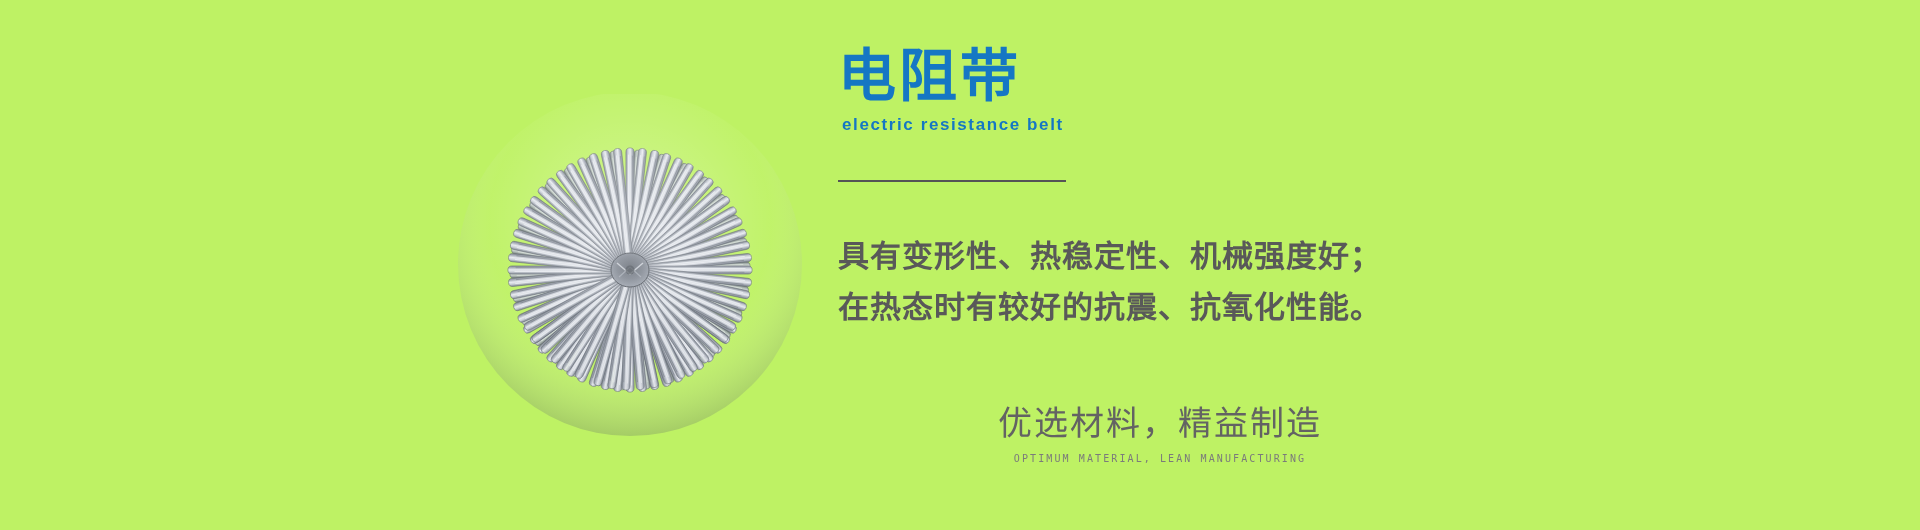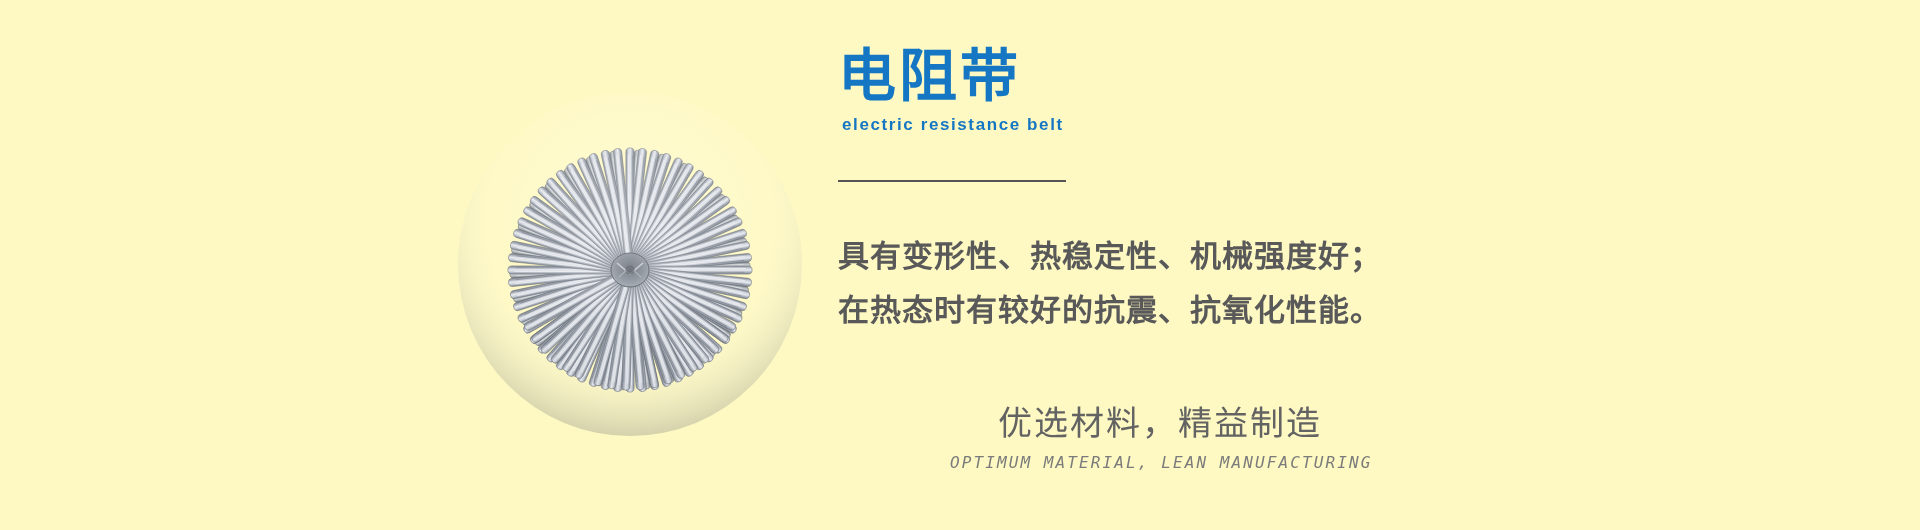--- a/index.html
+++ b/index.html
@@ -13,21 +13,21 @@
     overflow: hidden;
     background: #f5f5f5;
     font-family: "Liberation Sans", "DejaVu Sans", sans-serif;
     -webkit-font-smoothing: antialiased;
   }
 
   .banner {
     position: relative;
     width: 1920px;
     height: 530px;
-    background: #fef9c3;
+    background: #bef264;
     box-sizing: border-box;
     padding-left: 26px;
   }
 
   
   .product-figure {
     position: absolute;
     left: 370px;
     top: 78px;
     width: 440px;
@@ -96,21 +96,21 @@
   .body-line {
     margin: 0 0 13px 0;
     font-size: 31px;
     line-height: 1.32;
     font-weight: 700;
     letter-spacing: 1px;
     color: #595959;
     font-family: "DejaVu Sans", "Liberation Sans", sans-serif;
     white-space: nowrap;
   }
-  .body-line:last-child { margin-bottom: 17px; }
+  .body-line:last-child { margin-bottom: 17px; font-family: Liberation Mono, monospace; }
 
   
   .tagline {
     position: absolute;
     left: 112px;
     top: 396px;
     width: 420px;
     text-align: center;
   }
   .tagline-cn {
@@ -118,27 +118,26 @@
     font-size: 34px;
     line-height: 1.2;
     font-weight: 400;
     letter-spacing: 2px;
     color: #636363;
     white-space: nowrap;
     font-family: "DejaVu Sans", "Liberation Sans", sans-serif;
   }
   .tagline-en {
     margin: 9px 0 0 0;
-    font-size: 16px;
+    font-size: 10px;
     line-height: 1.2;
     letter-spacing: 2.1px;
     color: #7b7b7b;
     white-space: nowrap;
     font-family: "DejaVu Sans Mono", "Liberation Mono", monospace;
-    font-style: italic;
   }
 </style>
 </head>
 <body>
 
 <div class="banner">
 
   <figure class="product-figure">
     <div class="burst-stage">
       <svg class="burst-svg" viewBox="0 0 440 352" preserveAspectRatio="xMidYMid meet">

